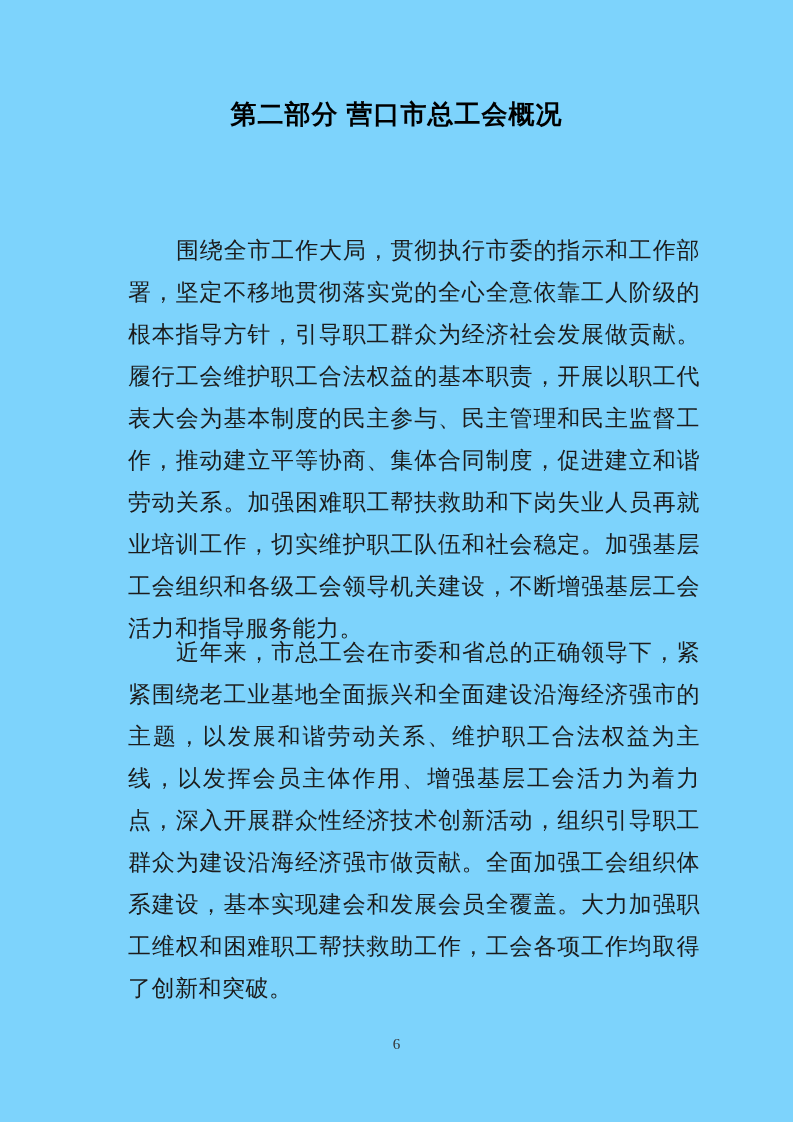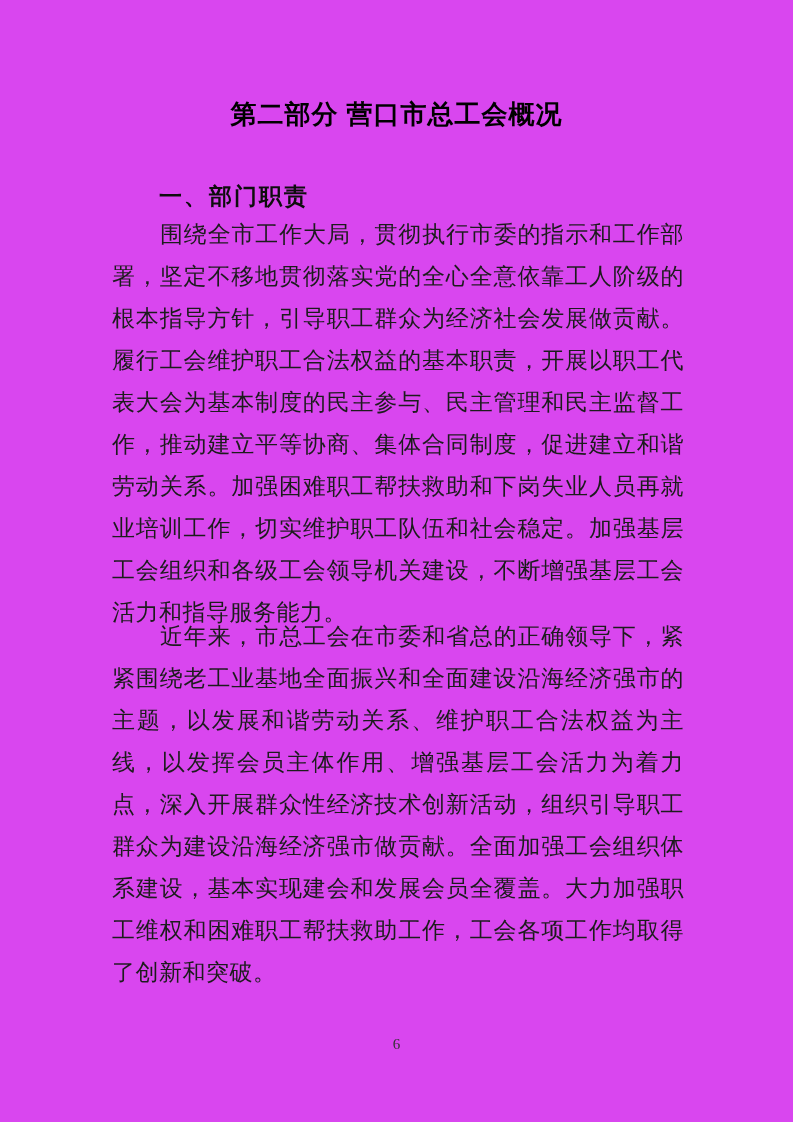--- a/index.html
+++ b/index.html
@@ -4,21 +4,21 @@
 <style>
   html, body {
     margin: 0;
     padding: 0;
     background: #ffffff;
   }
   .page {
     position: relative;
     width: 793px;
     height: 1122px;
-    background: #d946ef;
+    background: #7dd3fc;
     overflow: hidden;
     color: #1a1a1a;
   }
   .doc-title {
     position: absolute;
     top: 96px;
     left: 0;
     width: 100%;
     margin: 0;
     text-align: center;
@@ -44,21 +44,21 @@
     left: 159px;
   }
   .sec-heading.second {
     top: 928px;
     left: 159px;
   }
   .body-para {
     position: absolute;
     left: 112px;
     width: 572px;
-    margin: 0;
+    margin: 16px;
     font-family: "Liberation Serif", serif;
     font-size: 23px;
     line-height: 42px;
     letter-spacing: 0.5px;
     text-align: justify;
     text-indent: 48px;
     color: #1c1c1c;
   }
   .body-para.p1 { top: 214px; }
   .body-para.p2 { top: 616px; }
@@ -73,21 +73,20 @@
     color: #333333;
   }
 </style>
 </head>
 <body>
 
 <div class="page">
 
   <h1 class="doc-title">第二部分 营口市总工会概况</h1>
 
-  <h2 class="sec-heading first">一、部门职责</h2>
 
   <p class="body-para p1">围绕全市工作大局，贯彻执行市委的指示和工作部署，坚定不移地贯彻落实党的全心全意依靠工人阶级的根本指导方针，引导职工群众为经济社会发展做贡献。履行工会维护职工合法权益的基本职责，开展以职工代表大会为基本制度的民主参与、民主管理和民主监督工作，推动建立平等协商、集体合同制度，促进建立和谐劳动关系。加强困难职工帮扶救助和下岗失业人员再就业培训工作，切实维护职工队伍和社会稳定。加强基层工会组织和各级工会领导机关建设，不断增强基层工会活力和指导服务能力。</p>
 
   <p class="body-para p2">近年来，市总工会在市委和省总的正确领导下，紧紧围绕老工业基地全面振兴和全面建设沿海经济强市的主题，以发展和谐劳动关系、维护职工合法权益为主线，以发挥会员主体作用、增强基层工会活力为着力点，深入开展群众性经济技术创新活动，组织引导职工群众为建设沿海经济强市做贡献。全面加强工会组织体系建设，基本实现建会和发展会员全覆盖。大力加强职工维权和困难职工帮扶救助工作，工会各项工作均取得了创新和突破。</p>
 
 
   <div class="page-number">6</div>
 
 </div>
 

